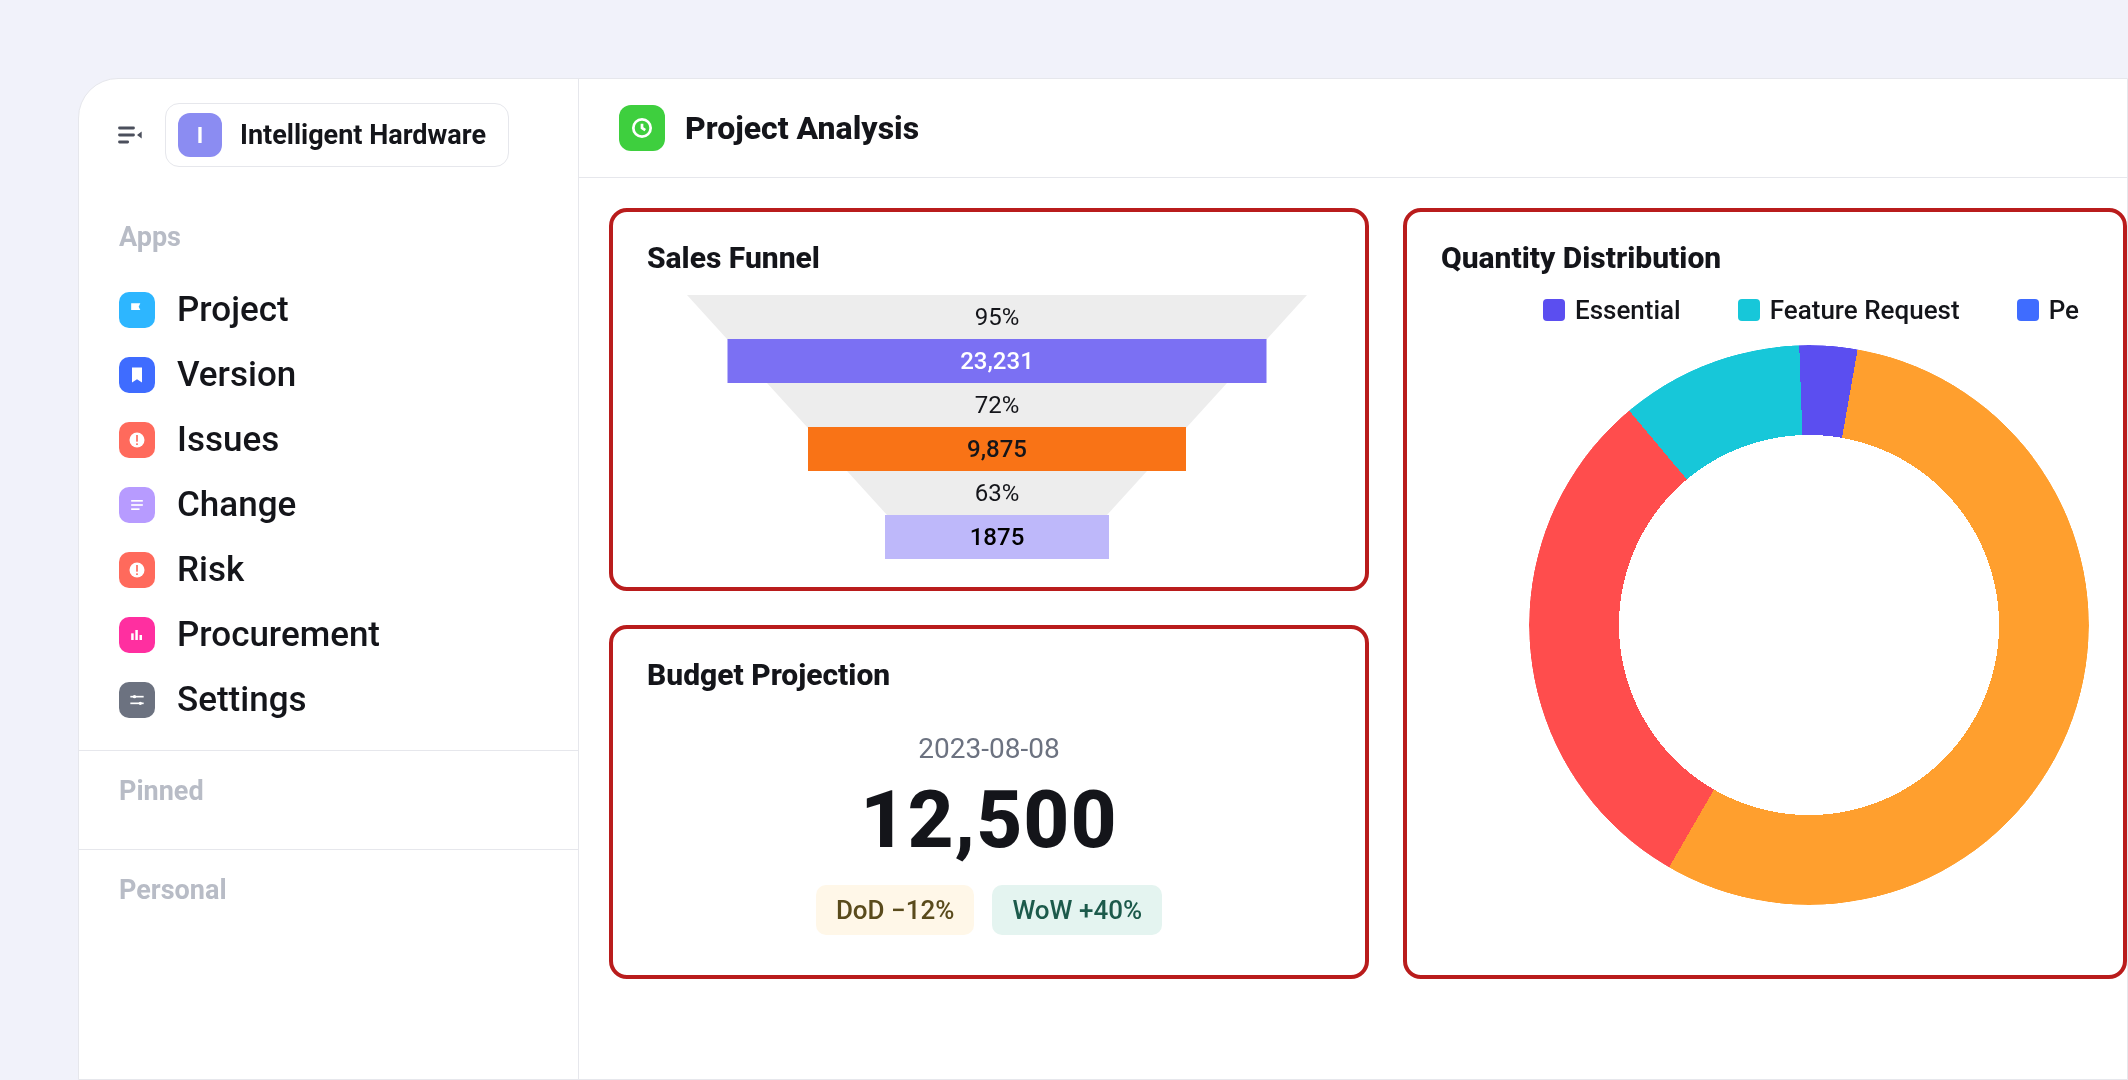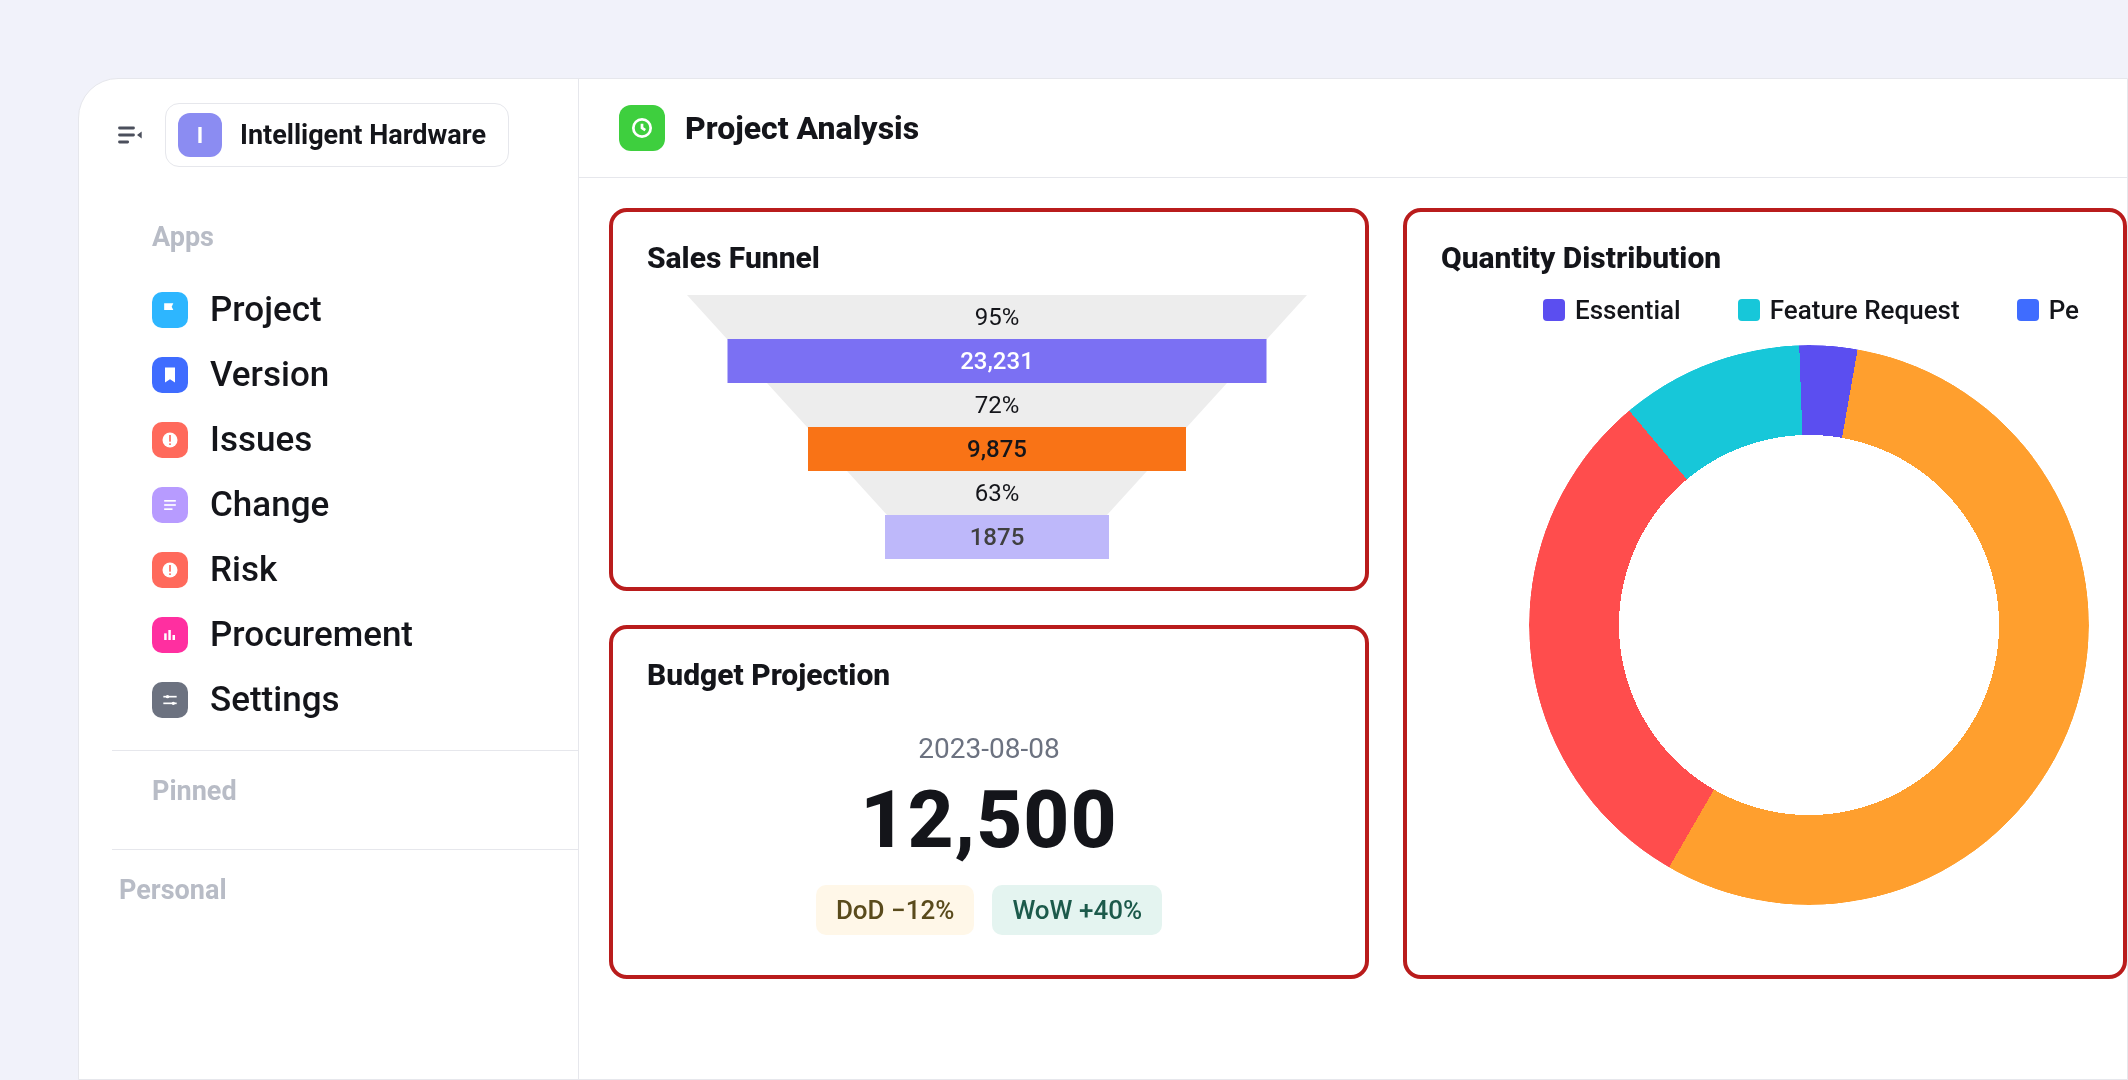--- a/index.html
+++ b/index.html
@@ -61,21 +61,21 @@
   font-size: 27px;
   font-weight: 700;
   color: #14151a;
 }
 .section-label {
   font-size: 27px;
   font-weight: 700;
   color: #b8bcc6;
   padding: 24px 40px;
 }
-.section-block { border-bottom: 1px solid #e6e7ec; padding-bottom: 18px; margin-left: 33px; }
+.section-block { border-bottom: 1px solid #e6e7ec; padding-bottom: 18px; }
 .nav-item {
   display: flex;
   align-items: center;
   gap: 22px;
   padding: 12px 40px;
   font-size: 35px;
   font-weight: 500;
   color: #14151a;
   cursor: pointer;
 }
@@ -309,21 +309,21 @@
             <div class="funnel-row">
                 <div class="funnel-trap" style="--tl:160px;--bl:200px"></div>
               <div class="funnel-bar" style="width:54%;background:#f97316;color:#14151a">9,875</div>
               </div>
             <div class="funnel-row">
                 <div class="funnel-trap" style="--tl:200px;--bl:240px"></div>
               <div class="funnel-pct">63%</div>
               </div>
             <div class="funnel-row">
                 <div class="funnel-trap" style="--tl:240px;--bl:240px"></div>
-              <div class="funnel-bar" style="width:32%;background:#beb8fa;color:#404040">1875</div>
+              <div class="funnel-bar" style="width:32%;background:#beb8fa;color:#000000">1875</div>
               </div>
           </div>
         </section>
 
         <section class="card" style="padding-bottom:40px">
           <h2 class="card-title">Budget Projection</h2>
           <div style="padding-top:20px">
             <div class="bp-date">2023-08-08</div>
             <div class="bp-value">12,500</div>
             <div class="bp-badges">

